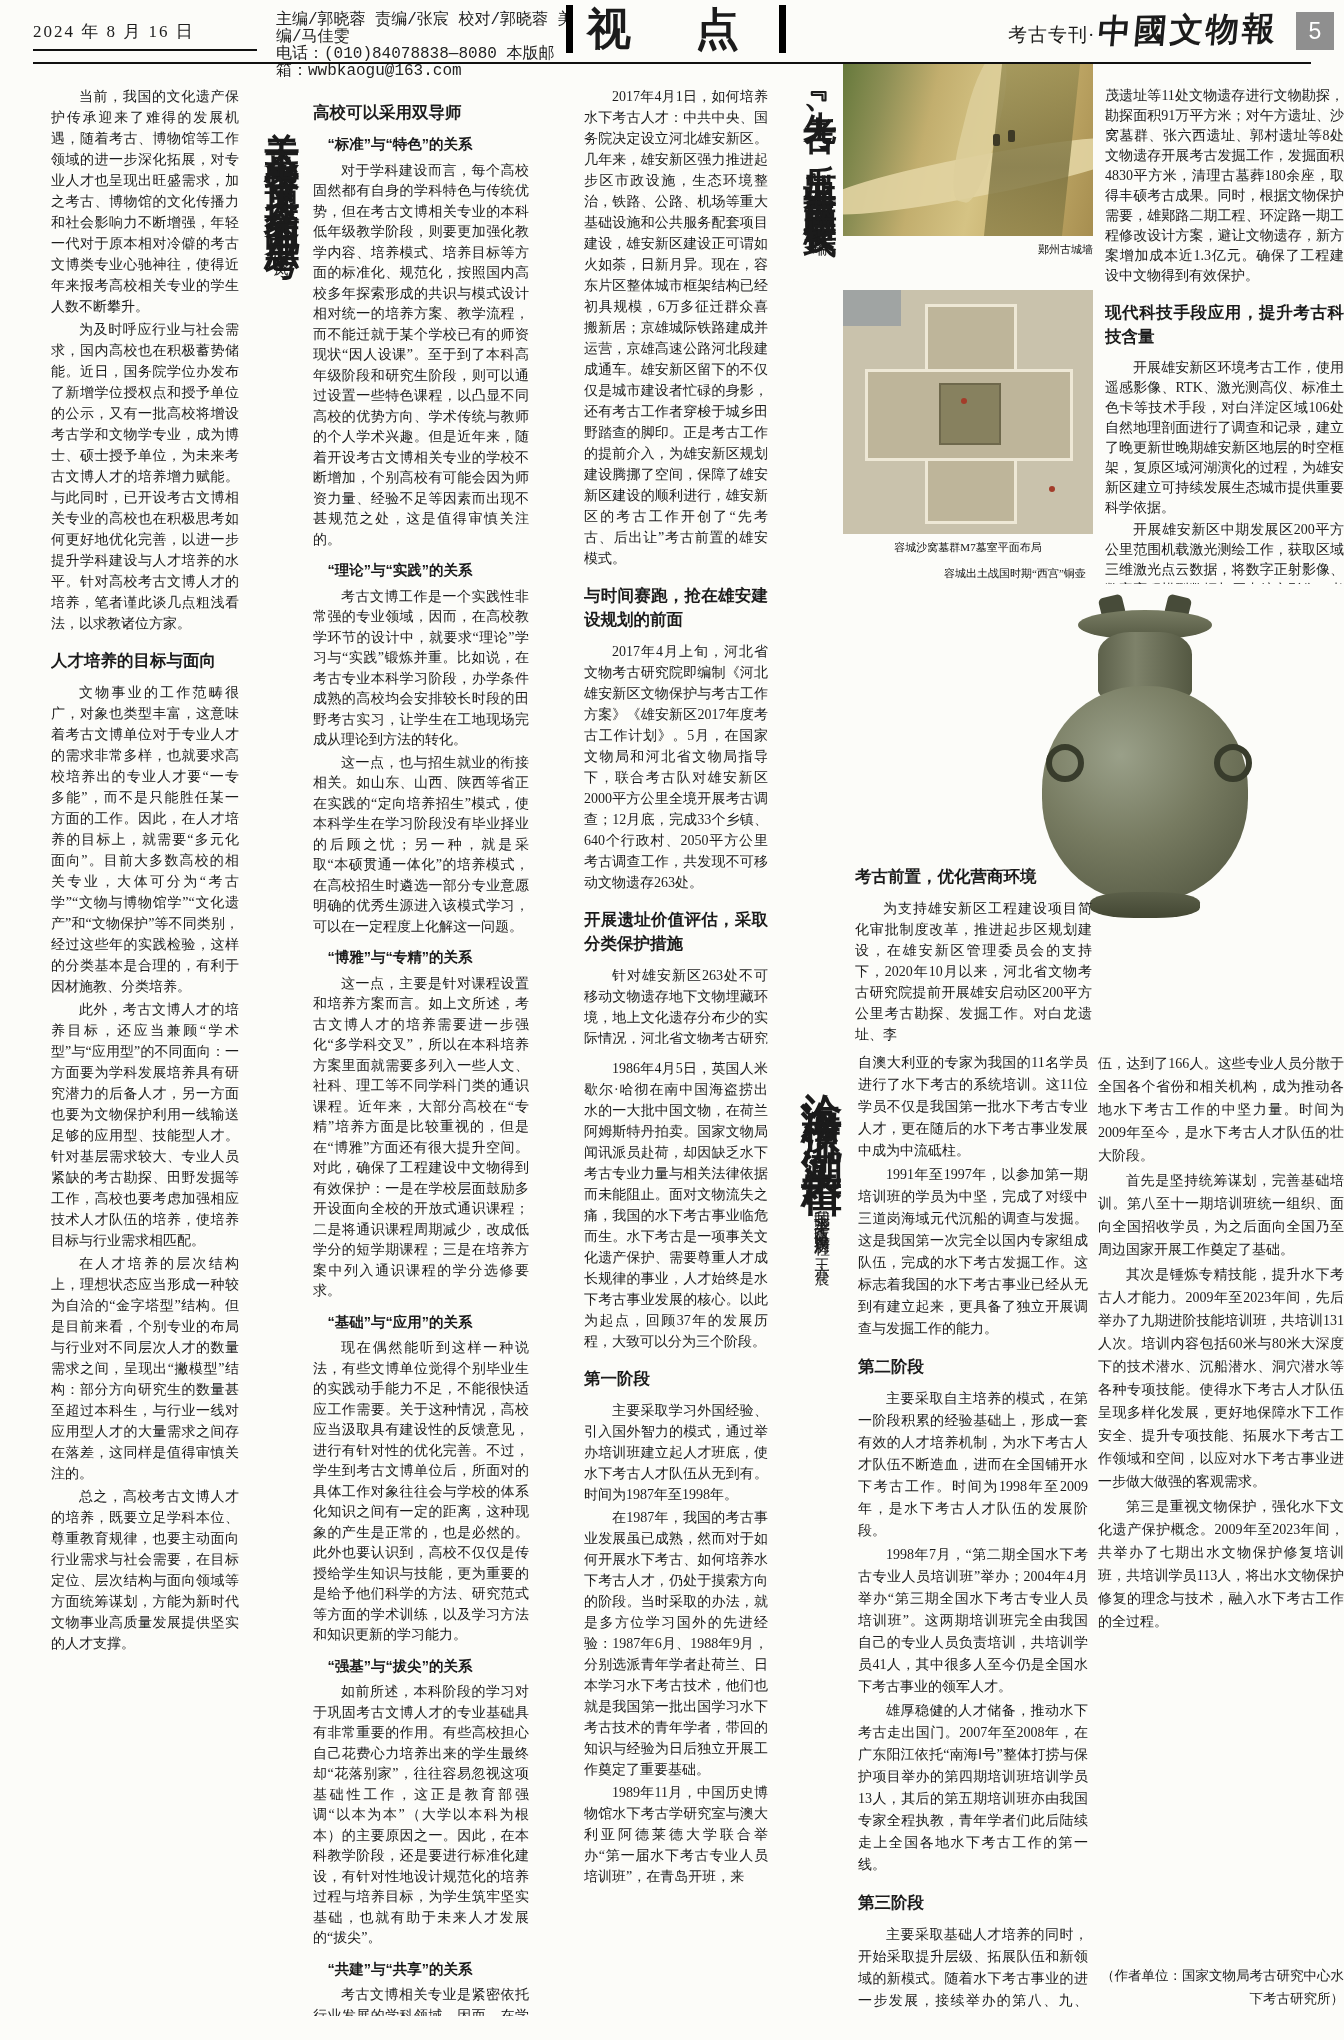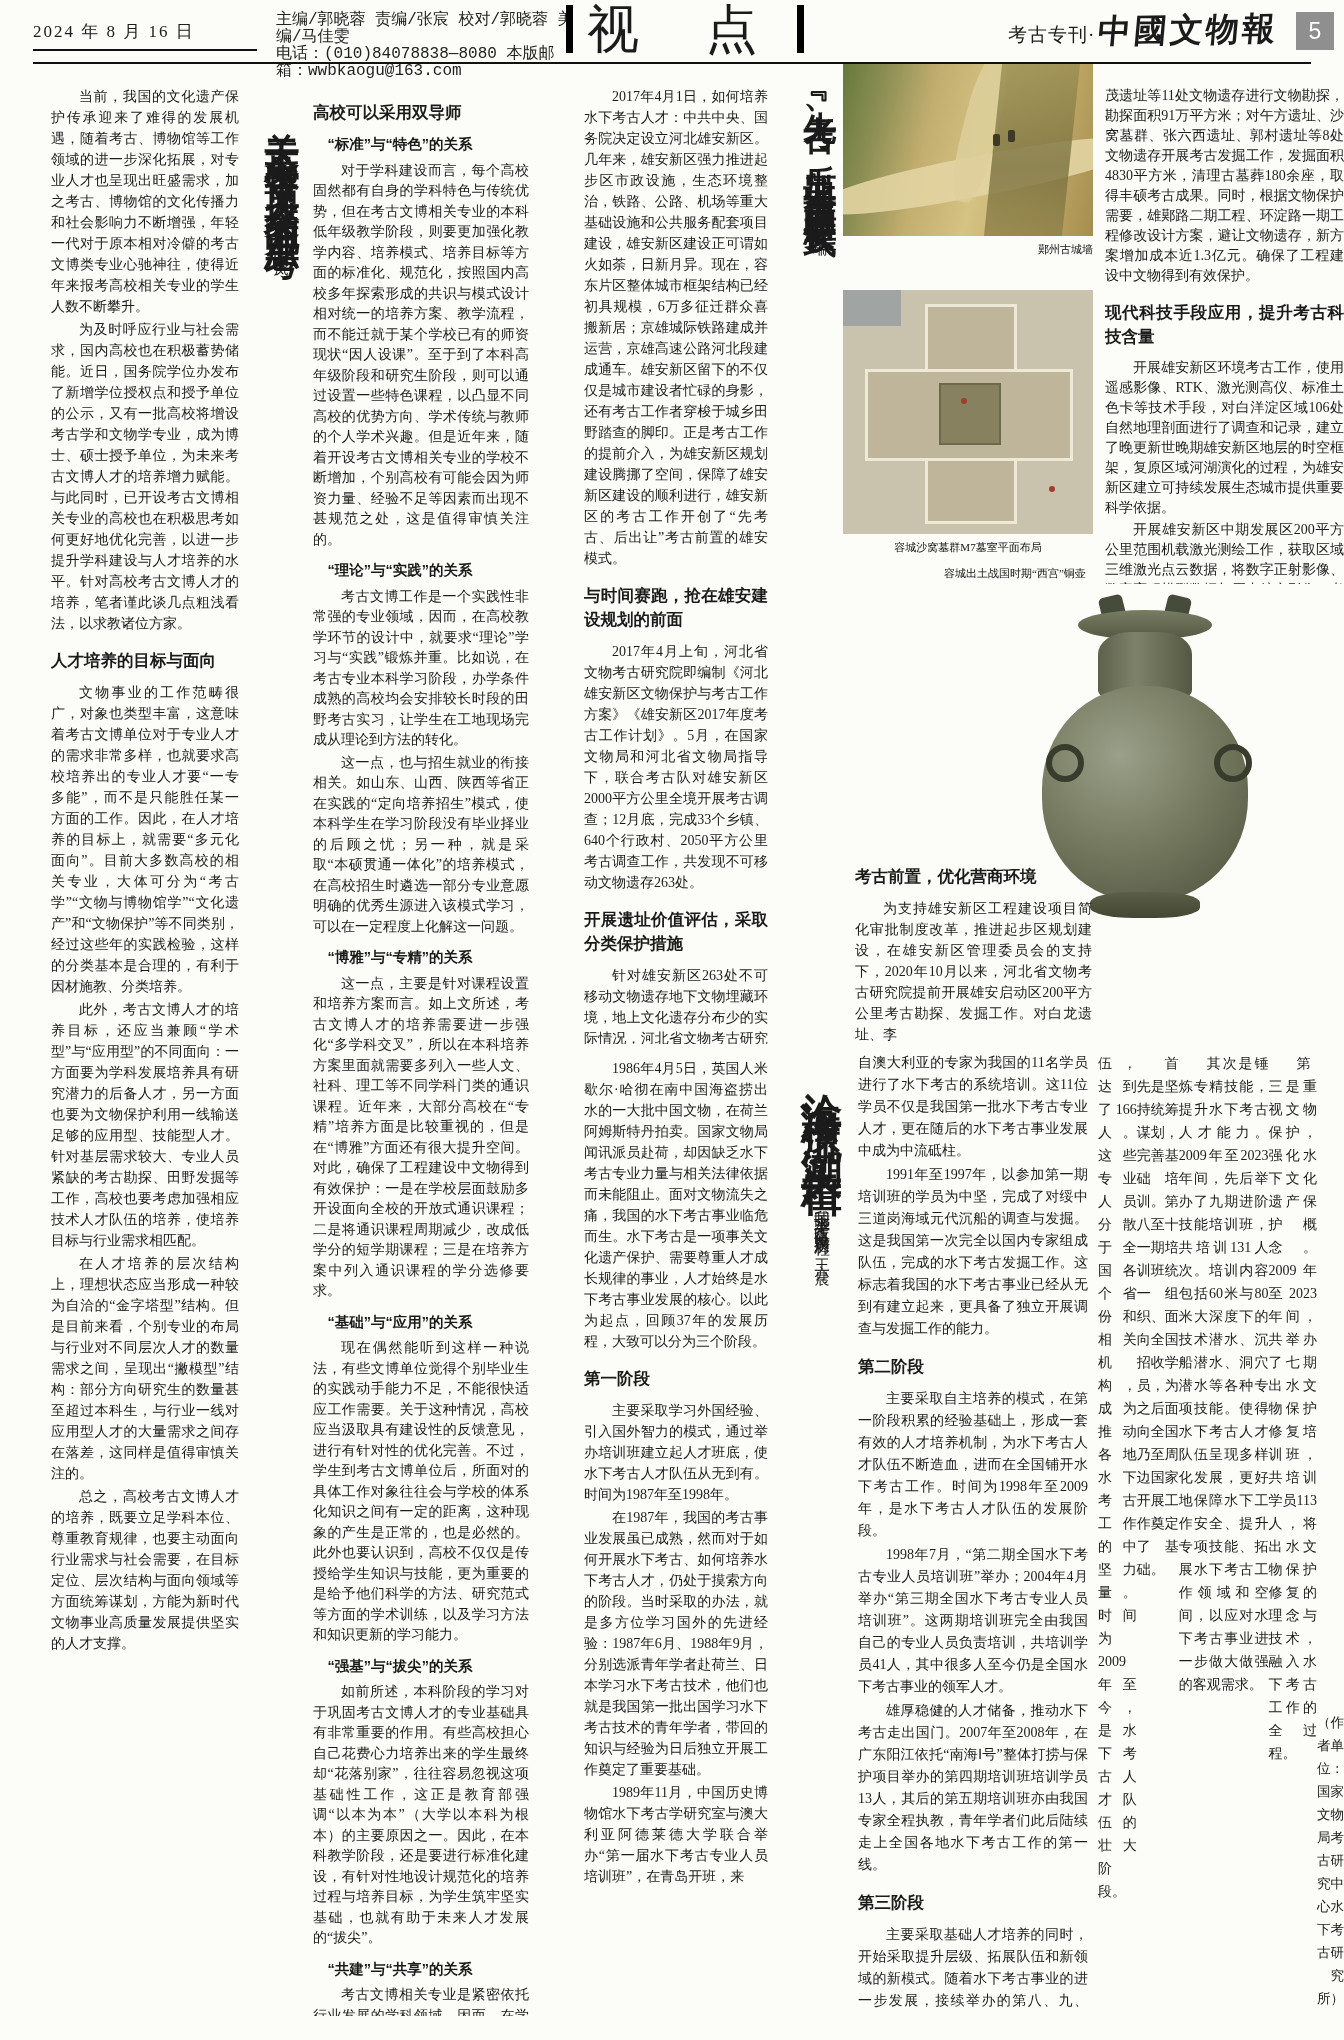--- a/index.html
+++ b/index.html
@@ -5,21 +5,21 @@
   html,body{margin:0;padding:0;background:#e8e8e4;}
   .page{position:relative;width:1344px;height:2040px;margin:0 auto;background:#fcfcf9;
         font-family:"Liberation Serif", serif;color:#1b1b1b;overflow:hidden;}
   
   .hdr-date{position:absolute;left:33px;top:20px;width:224px;font-size:17px;letter-spacing:2px;
             border-bottom:2px solid #111;padding-bottom:6px;font-family:Liberation Serif, serif;}
   .hdr-staff{position:absolute;left:276px;top:12px;width:300px;font-size:16px;line-height:17px;
              font-family:Liberation Mono, monospace;color:#222;}
   .shidian{position:absolute;left:566px;top:2px;height:54px;display:flex;align-items:center;gap:14px;}
   .sd-bar{width:7px;height:48px;background:#000;}
-  .sd-txt{font-family:"Liberation Sans",sans-serif;font-weight:normal;font-size:52px;letter-spacing:26px;
+  .sd-txt{font-family:"Liberation Sans",sans-serif;font-weight:bold;font-size:44px;letter-spacing:26px;
           line-height:54px;white-space:nowrap;}
   .hdr-edition{position:absolute;left:1008px;top:22px;font-size:19px;letter-spacing:1px;}
   .hdr-paper{position:absolute;left:1098px;top:8px;font-size:33px;font-weight:bold;
              transform:skewX(-6deg) rotate(-1deg);letter-spacing:3px;}
   .hdr-pageno{position:absolute;left:1296px;top:12px;width:38px;height:38px;background:#8f8f8f;
               color:#fff;font-size:23px;display:flex;align-items:center;justify-content:center;
               font-family:"Liberation Sans",sans-serif;}
   .hdr-rule{position:absolute;left:33px;top:62px;width:1278px;height:2px;background:#111;}
   
   .col{position:absolute;font-size:14px;line-height:21px;text-align:justify;overflow:hidden;}
@@ -208,21 +208,21 @@
       <div class="para cont">自澳大利亚的专家为我国的11名学员进行了水下考古的系统培训。这11位学员不仅是我国第一批水下考古专业人才，更在随后的水下考古事业发展中成为中流砥柱。</div>
       <div class="para">1991年至1997年，以参加第一期培训班的学员为中坚，完成了对绥中三道岗海域元代沉船的调查与发掘。这是我国第一次完全以国内专家组成队伍，完成的水下考古发掘工作。这标志着我国的水下考古事业已经从无到有建立起来，更具备了独立开展调查与发掘工作的能力。</div>
       <div class="sechead">第二阶段</div>
       <div class="para">主要采取自主培养的模式，在第一阶段积累的经验基础上，形成一套有效的人才培养机制，为水下考古人才队伍不断造血，进而在全国铺开水下考古工作。时间为1998年至2009年，是水下考古人才队伍的发展阶段。</div>
       <div class="para">1998年7月，“第二期全国水下考古专业人员培训班”举办；2004年4月举办“第三期全国水下考古专业人员培训班”。这两期培训班完全由我国自己的专业人员负责培训，共培训学员41人，其中很多人至今仍是全国水下考古事业的领军人才。</div>
       <div class="para">雄厚稳健的人才储备，推动水下考古走出国门。2007年至2008年，在广东阳江依托“南海Ⅰ号”整体打捞与保护项目举办的第四期培训班培训学员13人，其后的第五期培训班亦由我国专家全程执教，青年学者们此后陆续走上全国各地水下考古工作的第一线。</div>
       <div class="sechead">第三阶段</div>
       <div class="para">主要采取基础人才培养的同时，开始采取提升层级、拓展队伍和新领域的新模式。随着水下考古事业的进一步发展，接续举办的第八、九、十、十一期全国水下考古专业人员培训班，使我国水下考古专业人员队</div>
     </div>
 
-  <div class="col" id="colC5" style="left:1098px;top:1052px;width:246px;height:958px;line-height:23px;display:flex;flex-direction:row;">
+  <div class="col" id="colC5" style="left:1098px;top:1052px;width:246px;height:958px;line-height:23px;display:flex;flex-direction:column;">
       <div class="para cont">伍，达到了166人。这些专业人员分散于全国各个省份和相关机构，成为推动各地水下考古工作的中坚力量。时间为2009年至今，是水下考古人才队伍的壮大阶段。</div>
       <div class="para">首先是坚持统筹谋划，完善基础培训。第八至十一期培训班统一组织、面向全国招收学员，为之后面向全国乃至周边国家开展工作奠定了基础。</div>
       <div class="para">其次是锤炼专精技能，提升水下考古人才能力。2009年至2023年间，先后举办了九期进阶技能培训班，共培训131人次。培训内容包括60米与80米大深度下的技术潜水、沉船潜水、洞穴潜水等各种专项技能。使得水下考古人才队伍呈现多样化发展，更好地保障水下工作安全、提升专项技能、拓展水下考古工作领域和空间，以应对水下考古事业进一步做大做强的客观需求。</div>
       <div class="para">第三是重视文物保护，强化水下文化遗产保护概念。2009年至2023年间，共举办了七期出水文物保护修复培训班，共培训学员113人，将出水文物保护修复的理念与技术，融入水下考古工作的全过程。</div>
       <div class="attribution" style="margin-top: auto;">（作者单位：国家文物局考古研究中心水下考古研究所）</div>
     </div>
 
 </div>
 
 </body></html>

